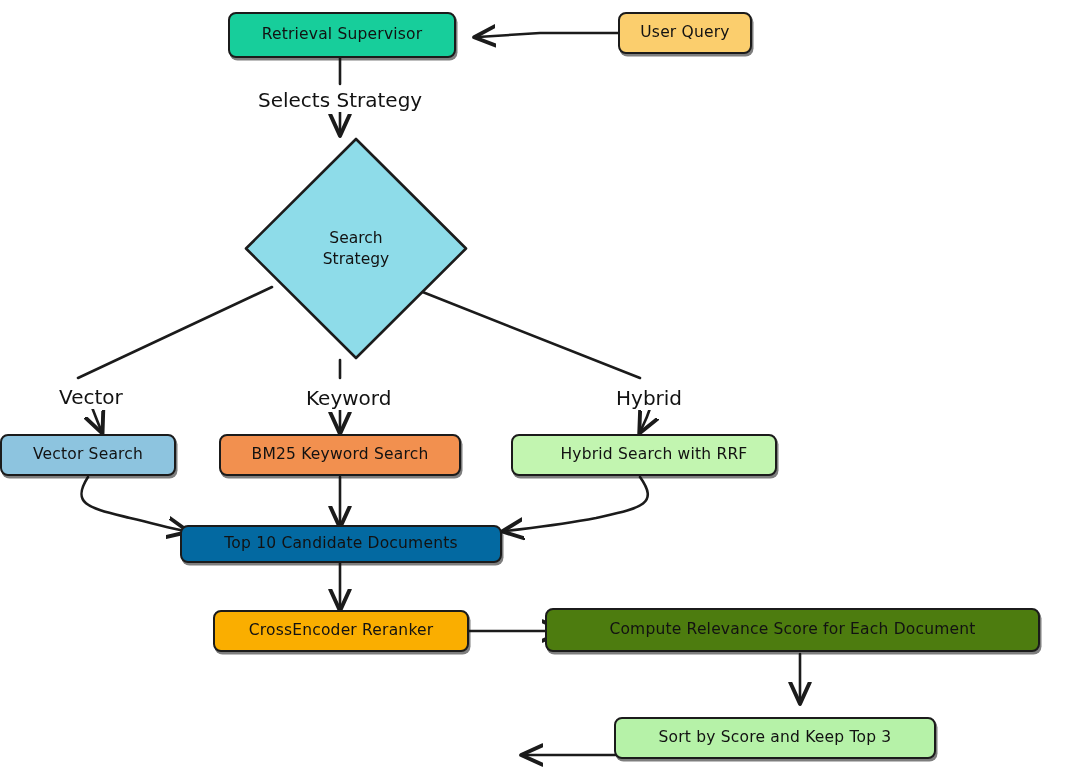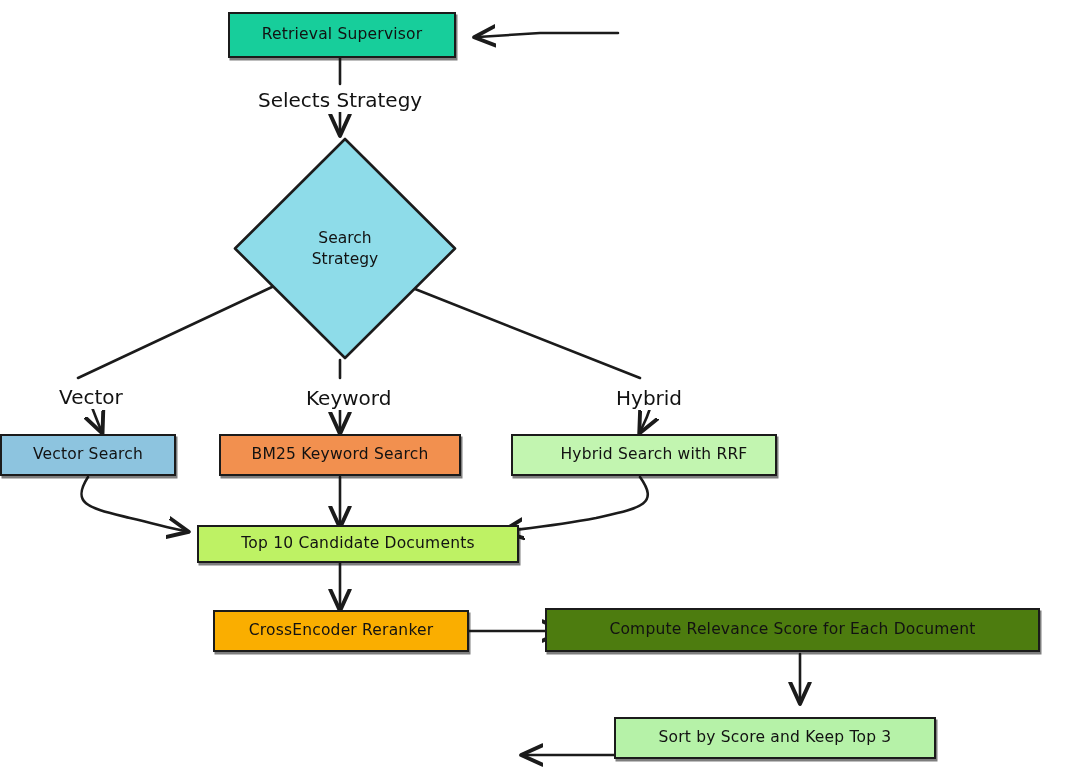--- a/index.html
+++ b/index.html
@@ -25,21 +25,21 @@
     left: 0;
     top: 0;
     width: 1080px;
     height: 782px;
     pointer-events: none;
   }
   .node {
     position: absolute;
     box-sizing: border-box;
     border: 2.4px solid #1b1b1b;
-    border-radius: 0;
+    border-radius: 8px;
     display: flex;
     align-items: center;
     justify-content: center;
     text-align: center;
     color: #121212;
     font-family: "DejaVu Sans", sans-serif;
     font-size: 15.5px;
     letter-spacing: 0.2px;
     line-height: 1.15;
     box-shadow: 1.5px 2.5px 0 rgba(20,20,20,0.55);
@@ -118,26 +118,29 @@
       <path d="M 340 561 L 340 607" marker-end="url(#arrow)"></path>
 
       <path d="M 468 631 L 560 631" marker-end="url(#arrow)"></path>
 
       <path d="M 800 654 L 800 672 L 800 700" marker-end="url(#arrow)"></path>
 
       <path d="M 618 755 L 525 755" marker-end="url(#arrow)"></path>
     </g>
   </svg>
 
+  <div class="node" style="left:618px; top:12px; width:134px; height:42px; background:#FBCE6D;">
+    <span class="label">User Query</span>
+  </div>
 
   <div class="node" style="left:228px; top:12px; width:228px; height:46px; background:#17CE9B;">
     <span class="label">Retrieval Supervisor</span>
   </div>
 
-  <div class="diamond-wrap" style="left:233px; top:137px; width:224px; height:223px;">
+  <div class="diamond-wrap" style="left:244px; top:137px; width:224px; height:223px;">
     <svg width="224" height="223" viewBox="0 0 224 223" xmlns="http://www.w3.org/2000/svg">
       <polygon points="112,2 222,111.5 112,221 2,111.5" fill="#8EDCE9" stroke="#1b1b1b" stroke-width="2.6" stroke-linejoin="round"></polygon>
     </svg>
     <div class="diamond-label">
       <span>Search</span>
       <span>Strategy</span>
     </div>
   </div>
 
   <div class="edge-label" style="left:255px; top:88px;">Selects Strategy</div>
@@ -150,21 +153,21 @@
   </div>
 
   <div class="node" style="left:219px; top:434px; width:242px; height:42px; background:#F2904F;">
     <span class="label">BM25 Keyword Search</span>
   </div>
 
   <div class="node" style="left:511px; top:434px; width:266px; height:42px; background:#C2F5B0;padding-left:20px;">
     <span class="label">Hybrid Search with RRF</span>
   </div>
 
-  <div class="node" style="left:197px; top:525px; width:322px; height:38px; background:#bef264;">
+  <div class="node" style="left:180px; top:525px; width:322px; height:38px; background:#0369a1;">
     <span class="label">Top 10 Candidate Documents</span>
   </div>
 
   <div class="node" style="left:213px; top:610px; width:256px; height:42px; background:#FAAE00;">
     <span class="label">CrossEncoder Reranker</span>
   </div>
 
   <div class="node" style="left:545px; top:608px; width:495px; height:44px; background:#4d7c0f;">
     <span class="label">Compute Relevance Score for Each Document</span>
   </div>

